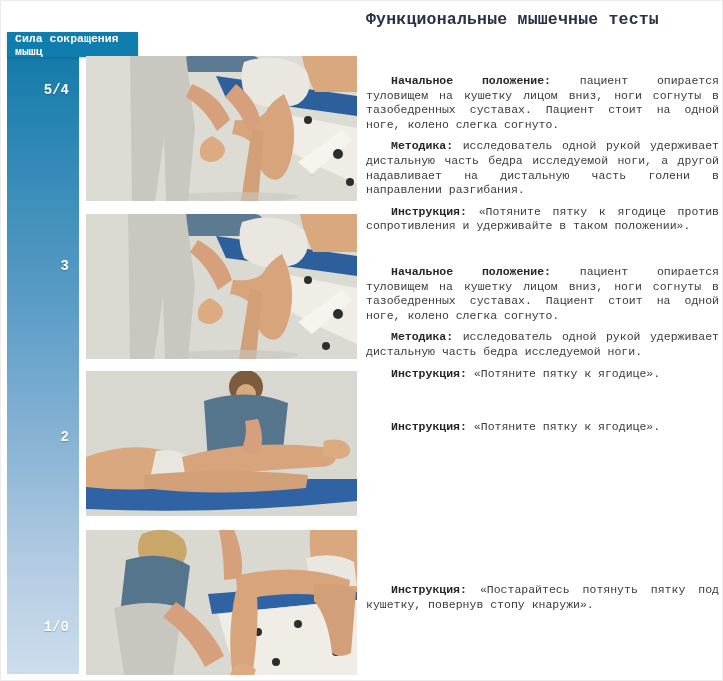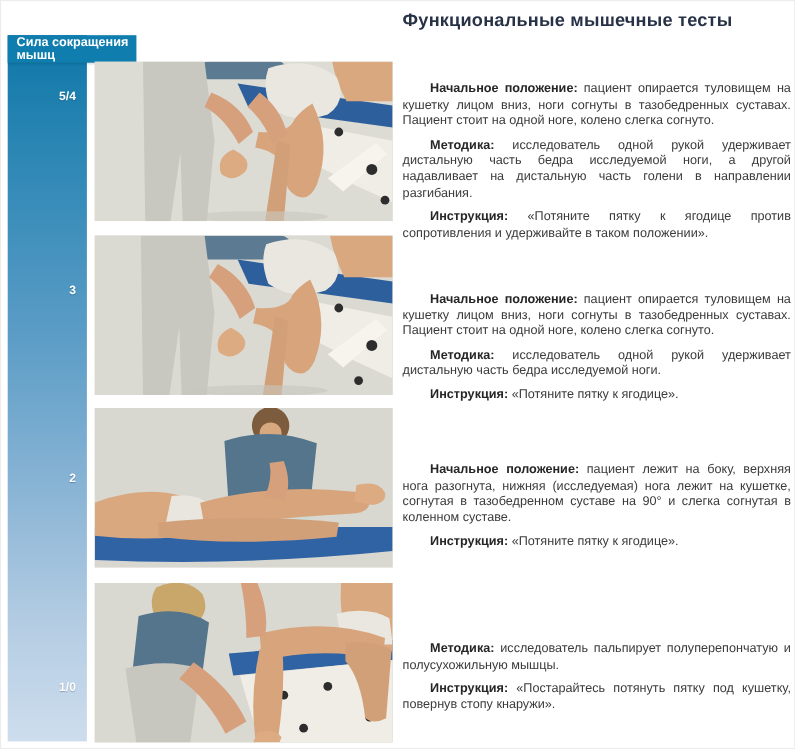--- a/index.html
+++ b/index.html
@@ -1,38 +1,38 @@
 <!DOCTYPE html>
 <html><head>
 <meta charset="utf-8">
 <style>
   html,body { margin:0; padding:0; background:#ffffff; }
   .page {
     position:relative; width:723px; height:681px; background:#fff;
-    font-family:Liberation Sans, sans-serif; overflow:hidden;
+    font-family:Liberation Mono, monospace; overflow:hidden;
     box-sizing:border-box; border:1px solid #ececec;
   }
   .title {
     position:absolute; left:365px; top:9px; margin:0;
     font-size:16.5px; font-weight:bold; color:#283246; letter-spacing:.2px;
   }
   .strip {
     position:absolute; left:6px; top:31px; width:72px; height:642px;
     background:linear-gradient(180deg,#0d77a7 0%, #2b86b4 16%, #5a9cc6 42%,
                #8db6d6 66%, #b5cde3 84%, #cddded 100%);
   }
   .strip-header {
-    position:absolute; left:6px; top:31px; width:117px; height:25px;
+    position:absolute; left:6px; top:31px; width:131px; height:25px;
     background:#0f7dad; color:#ffffff; font-weight:bold; font-size:11.5px;
     display:flex; align-items:center; padding-left:8px; box-sizing:border-box;
     box-shadow:0 1px 2px rgba(0,40,70,.25);
   }
   .grade {
     position:absolute; left:6px; width:62px; text-align:right;
-    color:#ffffff; font-weight:bold; font-size:11px;
+    color:#ffffff; font-weight:bold; font-size:14px;
     text-shadow:0 1px 1px rgba(0,40,70,.3);
   }
   .g1 { top:81px; } .g2 { top:257px; } .g3 { top:428px; } .g4 { top:618px; }
   .photo {
     position:absolute; left:85px; width:271px; height:145px;
     background:#dcdbd4; overflow:hidden;
   }
   .p1 { top:55px; } .p2 { top:213px; } .p3 { top:370px; } .p4 { top:529px; }
   .photo svg { display:block; }
   .text-block {
@@ -148,22 +148,20 @@
     <p><b>Инструкция:</b> <span>«Потяните пятку к ягодице против сопротивления и удерживайте в таком положении».</span></p>
   </div>
 
   <div class="text-block t2">
     <p><b>Начальное положение:</b> <span>пациент опирается туловищем на кушетку лицом вниз, ноги согнуты в тазобедренных суставах. Пациент стоит на одной ноге, колено слегка согнуто.</span></p>
     <p><b>Методика:</b> <span>исследователь одной рукой удерживает дистальную часть бедра исследуемой ноги.</span></p>
     <p><b>Инструкция:</b> <span>«Потяните пятку к ягодице».</span></p>
   </div>
 
   <div class="text-block t3">
-    <p><b>Начальное положение:</b> <span>пациент лежит на боку, верхняя нога разогнута, нижняя (исследуемая) нога лежит на кушетке, согнутая в тазобедренном суставе на 90° и слегка согнутая в коленном суставе.</span></p>
     <p><b>Инструкция:</b> <span>«Потяните пятку к ягодице».</span></p>
   </div>
 
   <div class="text-block t4">
-    <p><b>Методика:</b> <span>исследователь пальпирует полуперепончатую и полусухожильную мышцы.</span></p>
     <p><b>Инструкция:</b> <span>«Постарайтесь потянуть пятку под кушетку, повернув стопу кнаружи».</span></p>
   </div>
 
 </div>
 
 </body></html>

